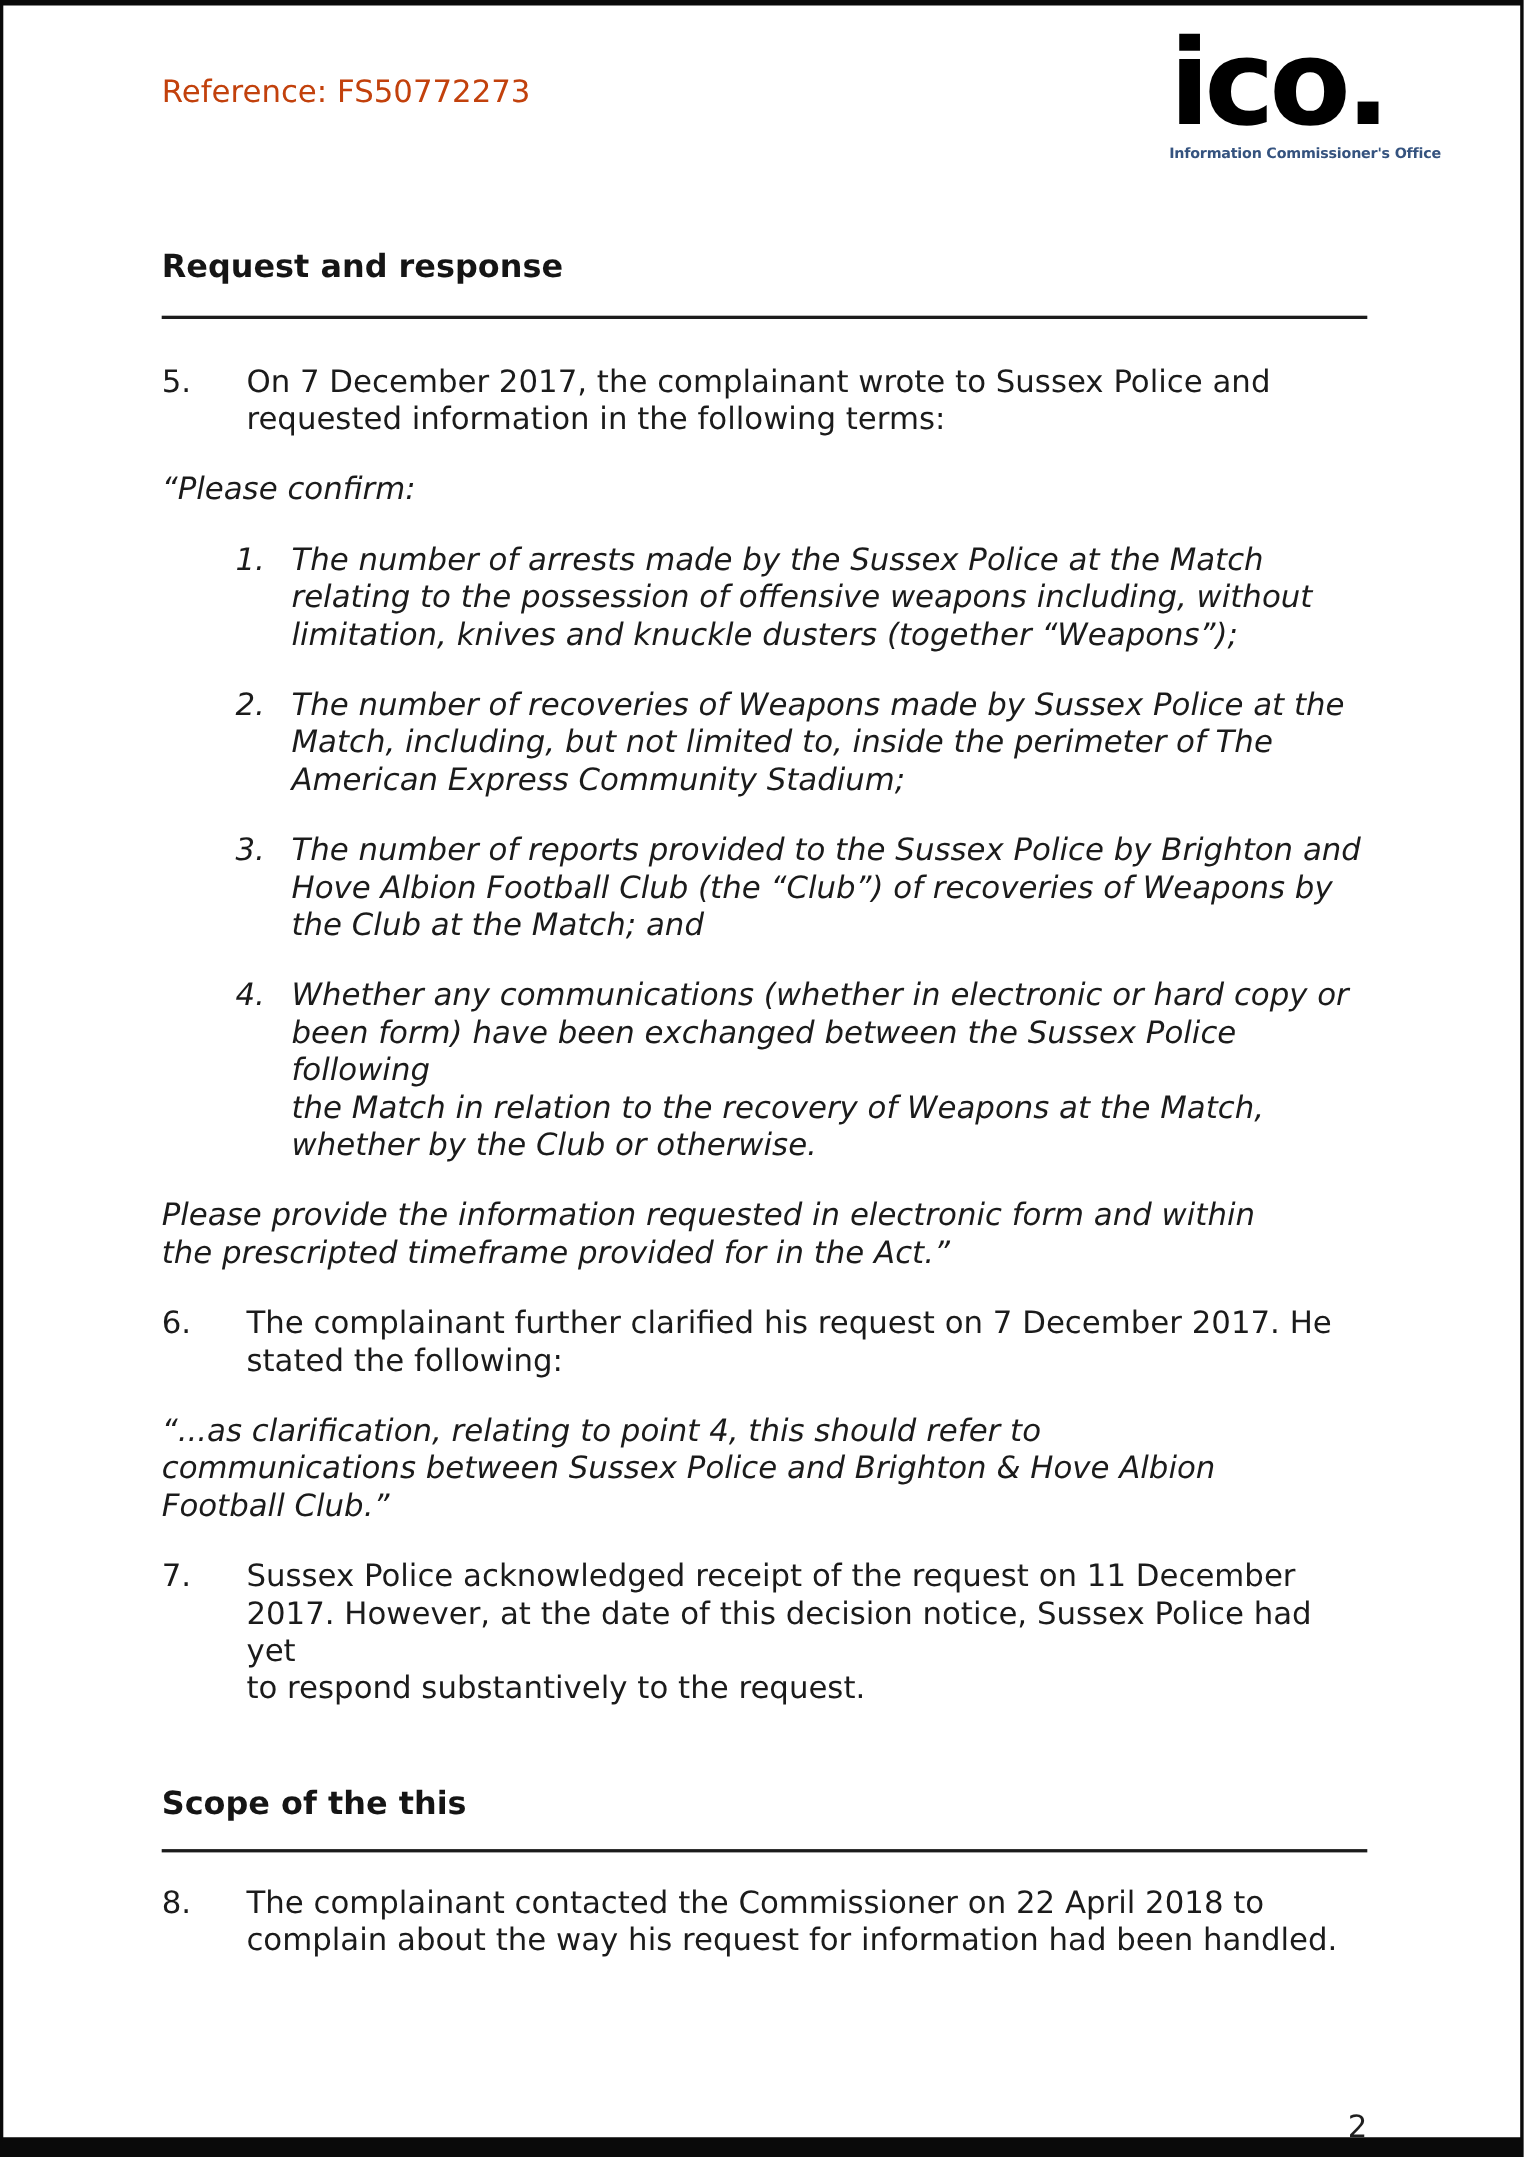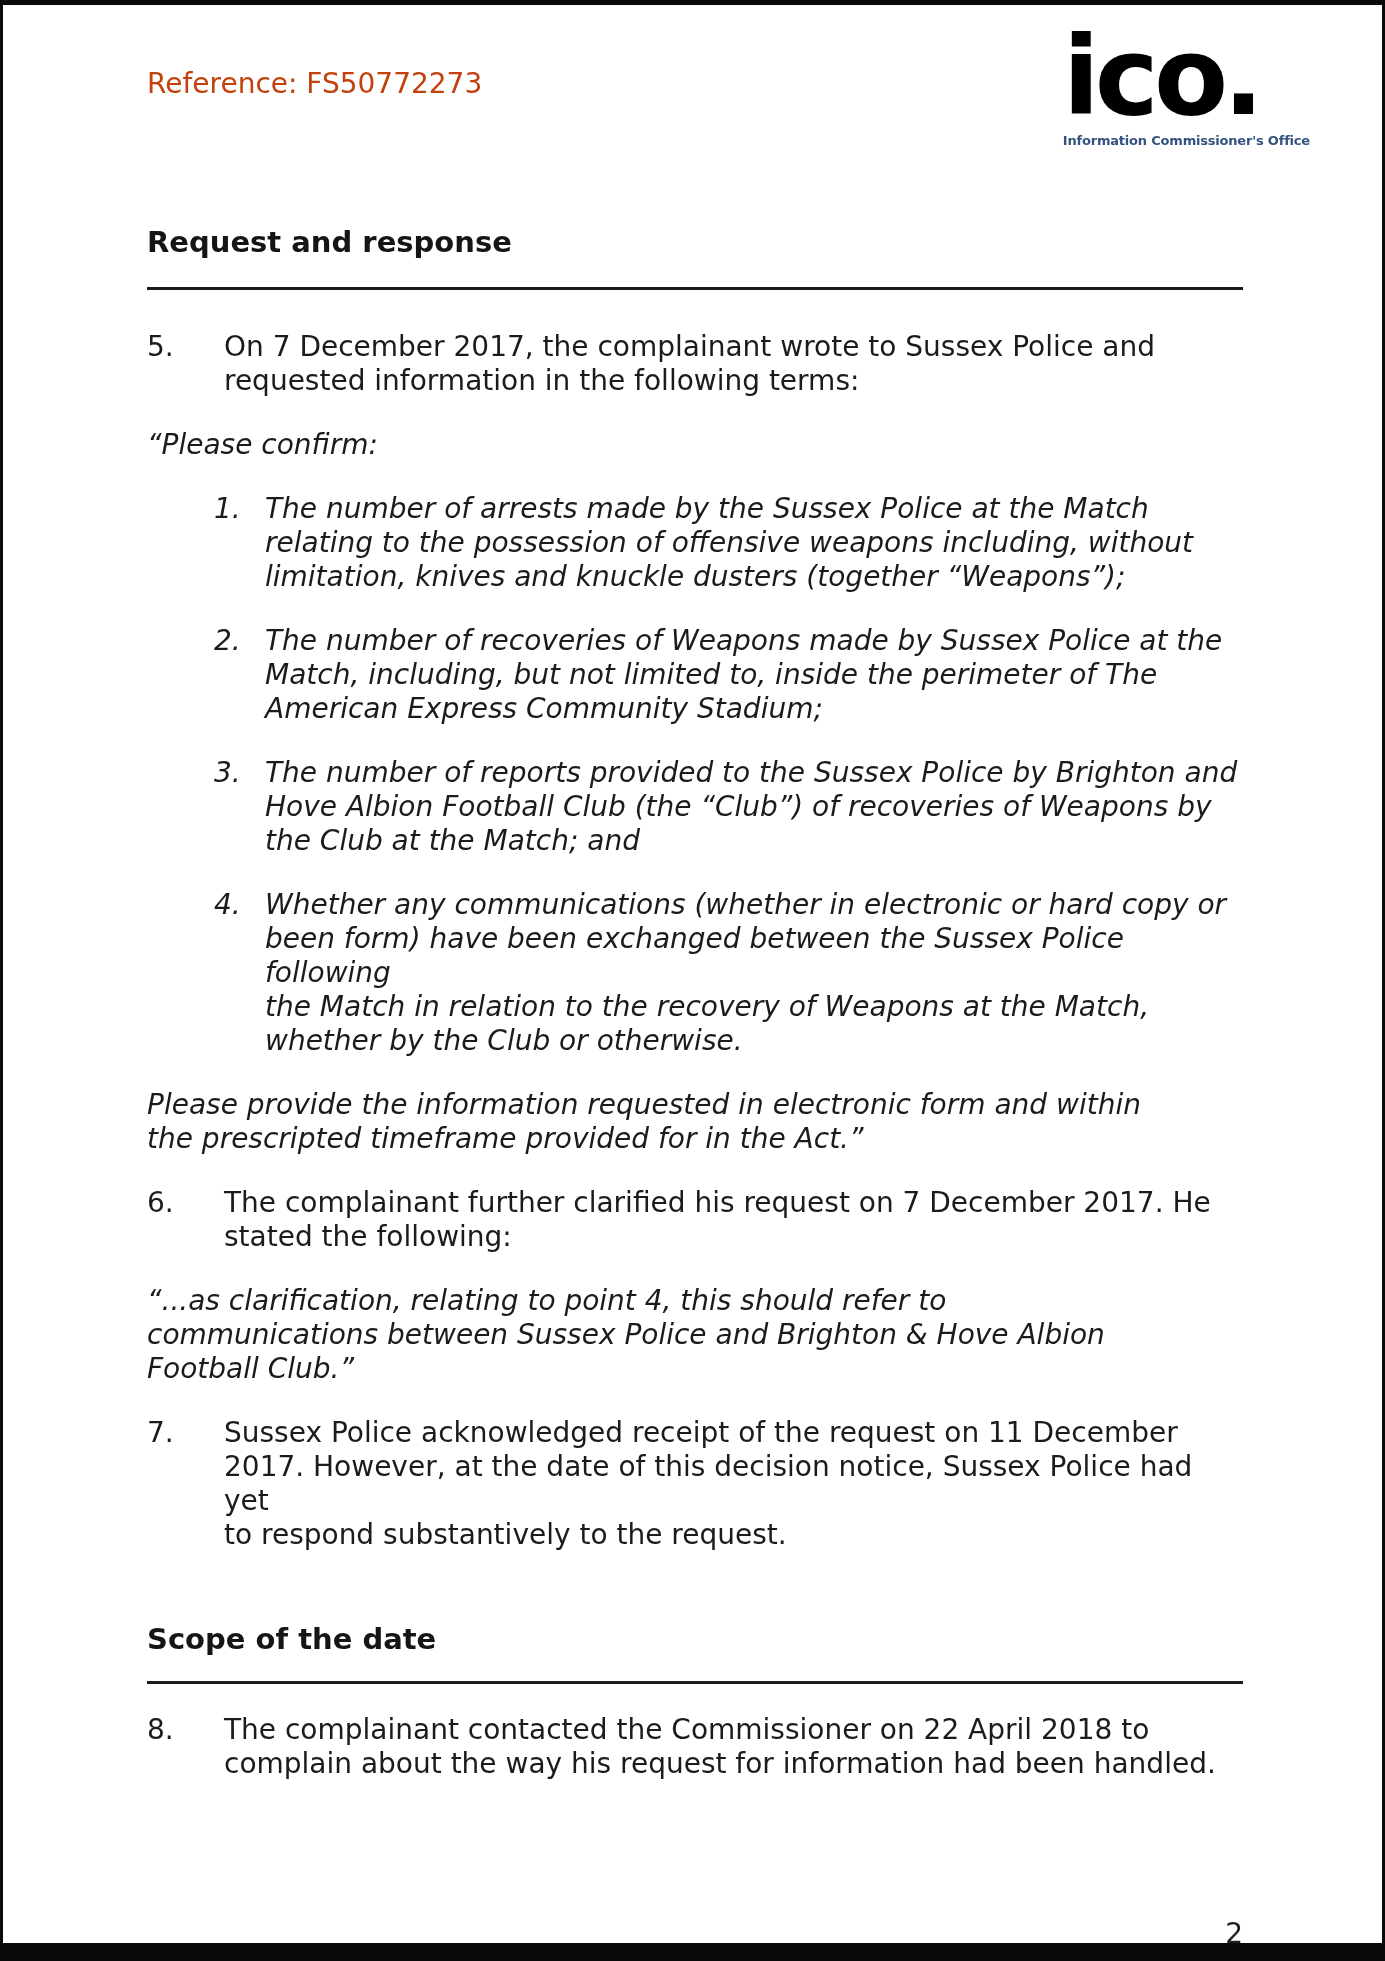--- a/index.html
+++ b/index.html
@@ -133,21 +133,21 @@
 communications between Sussex Police and Brighton &amp; Hove Albion
 Football Club.”</div>
 
   <div class="para numbered">
     <span class="num">7.</span>
     <span class="ptext">Sussex Police acknowledged receipt of the request on 11 December
 2017. However, at the date of this decision notice, Sussex Police had yet
 to respond substantively to the request.</span>
   </div>
 
-  <h1 class="section-heading heading-scope">Scope of the date</h1>
+  <h1 class="section-heading heading-scope">Scope of the this</h1>
   <div class="rule rule-scope"></div>
 
   <div class="para numbered p8">
     <span class="num">8.</span>
     <span class="ptext">The complainant contacted the Commissioner on 22 April 2018 to
 complain about the way his request for information had been handled.</span>
   </div>
 
   <div class="page-number">2</div>
 

